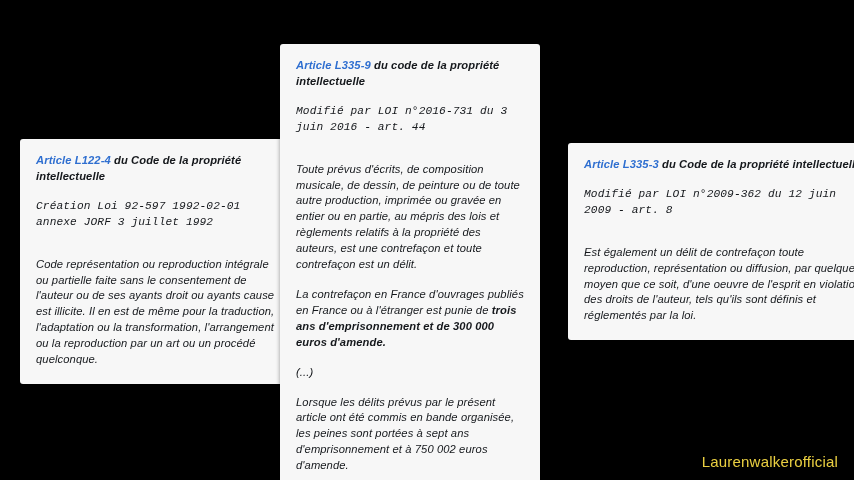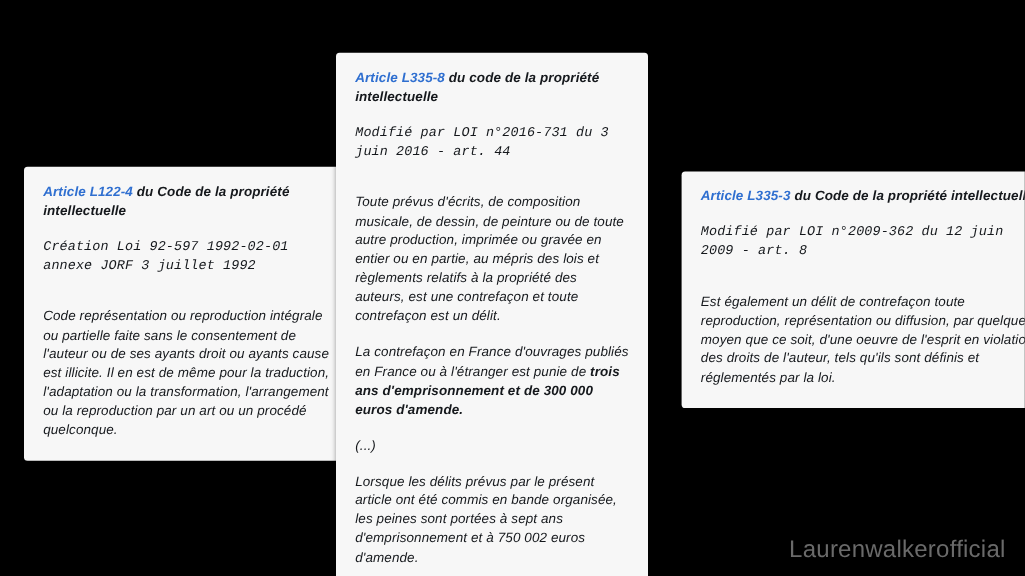--- a/index.html
+++ b/index.html
@@ -80,41 +80,41 @@
   #card-l335-3 {
     left: 568px;
     top: 143px;
     width: 316px;
   }
 
   .watermark {
     position: absolute;
     right: 16px;
     bottom: 10px;
-    font-size: 20px;
-    color: #737373;
+    font-size: 15px;
+    color: #fde047;
     font-family: "Liberation Sans", sans-serif;
     letter-spacing: 0.2px;
     opacity: 0.92;
   }
 </style>
 </head>
 <body>
 
 <div class="stage">
 
   <div class="card" id="card-l122-4">
     <p class="art-head"><span class="art-ref">Article L122-4</span><span> du Code de la propriété intellectuelle</span></p>
     <p class="art-sub">Création Loi 92-597 1992-02-01 annexe JORF 3 juillet 1992</p>
     <div class="art-gap"></div>
     <p>Code représentation ou reproduction intégrale ou partielle faite sans le consentement de l'auteur ou de ses ayants droit ou ayants cause est illicite. Il en est de même pour la traduction, l'adaptation ou la transformation, l'arrangement ou la reproduction par un art ou un procédé quelconque.</p>
   </div>
 
   <div class="card" id="card-l335-2">
-    <p class="art-head"><span class="art-ref">Article L335-8</span><span> du code de la propriété intellectuelle</span></p>
+    <p class="art-head"><span class="art-ref">Article L335-9</span><span> du code de la propriété intellectuelle</span></p>
     <p class="art-sub">Modifié par LOI n°2016-731 du 3 juin 2016 - art. 44</p>
     <div class="art-gap"></div>
     <p>Toute prévus d'écrits, de composition musicale, de dessin, de peinture ou de toute autre production, imprimée ou gravée en entier ou en partie, au mépris des lois et règlements relatifs à la propriété des auteurs, est une contrefaçon et toute contrefaçon est un délit.</p>
     <p id="l335-2-p2">La contrefaçon en France d'ouvrages publiés en France ou à l'étranger est punie de <span class="bold-inline">trois ans d'emprisonnement et de 300 000 euros d'amende.</span></p>
     <p>(...)</p>
     <p>Lorsque les délits prévus par le présent article ont été commis en bande organisée, les peines sont portées à sept ans d'emprisonnement et à 750 002 euros d'amende.</p>
   </div>
 
   <div class="card" id="card-l335-3">
     <p class="art-head"><span class="art-ref">Article L335-3</span><span> du Code de la propriété intellectuelle</span></p>

